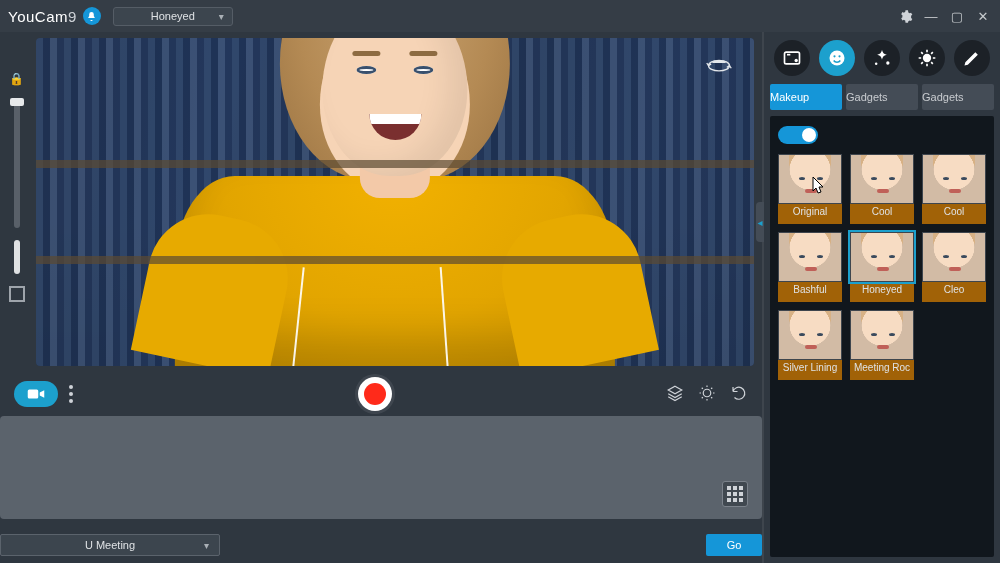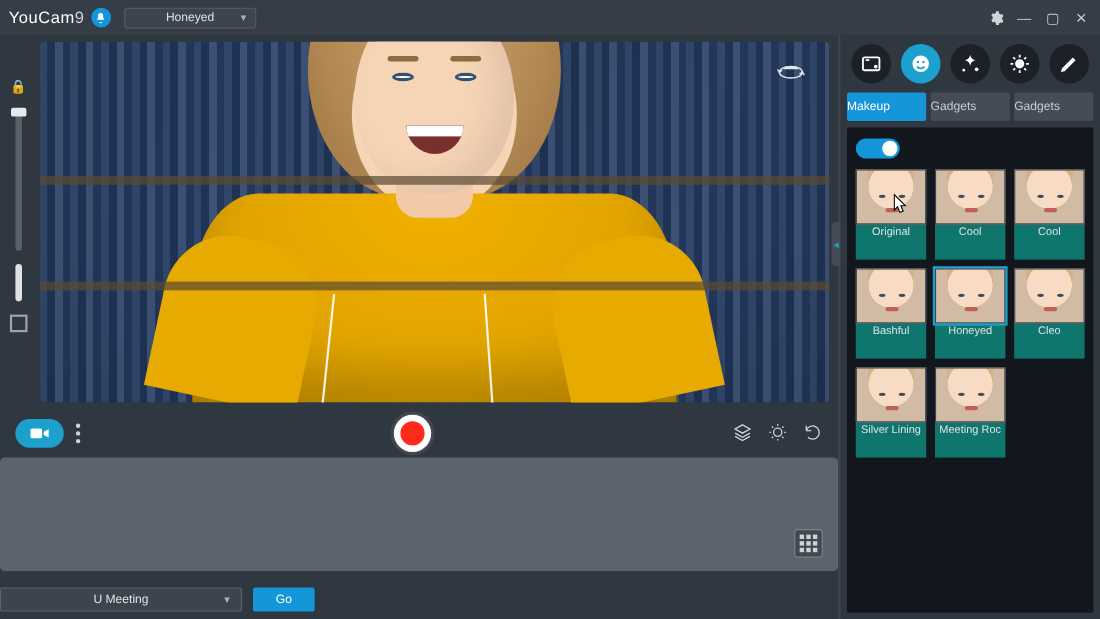--- a/index.html
+++ b/index.html
@@ -259,21 +259,21 @@
     position:absolute; right:14px; bottom:12px;
     width:26px; height:26px; border:1px solid #7b828b;
     display:grid; grid-template-columns:repeat(3,1fr); grid-template-rows:repeat(3,1fr);
     gap:2px; padding:4px; border-radius:3px;
     background:#404850;
   }
   .gridbtn span{ background:#cfd3d8; }
 
   
   .bottombar{
-    height:36px; display:flex; align-items:center; justify-content:flex-start;
+    height:36px; display:flex; align-items:center; justify-content:space-between;
     gap:10px;
   }
   .vc-select{
     width:220px; height:22px;
     background:#3c454e; border:1px solid #5b636c; border-radius:2px;
     display:flex; align-items:center; justify-content:center;
     font-size:11px; position:relative; color:#dfe2e5;
   }
   .vc-select::after{ content:"▾"; position:absolute; right:10px; color:#aab0b6; font-size:10px;}
   .go-btn{
@@ -363,21 +363,21 @@
     box-shadow:18px 0 0 #3a4a5d;
   }
   .preset .thumb::after{
     content:""; position:absolute; left:26px; top:34px;
     width:12px; height:4px; background:#c06058; border-radius:3px;
   }
   .preset.selected .thumb{
     outline:2px solid #1ca0cd;
   }
   .preset .lbl{
-    height:32px; background:#0f766e;
+    height:20px; background:#a16207;
     font-size:10px; text-align:center;
     line-height:16px; color:#dfe2e5;
     white-space:nowrap; overflow:hidden;
   }
   .cursor{
     position:absolute; width:14px; height:20px;
     pointer-events:none;
   }
   .cursor svg{ width:14px; height:20px; }
 </style>

